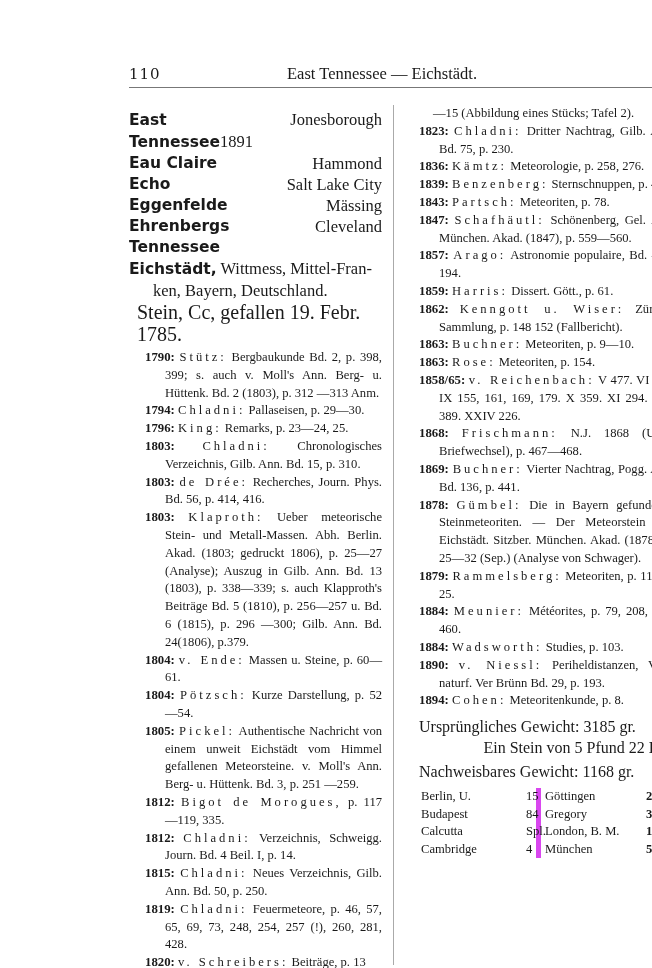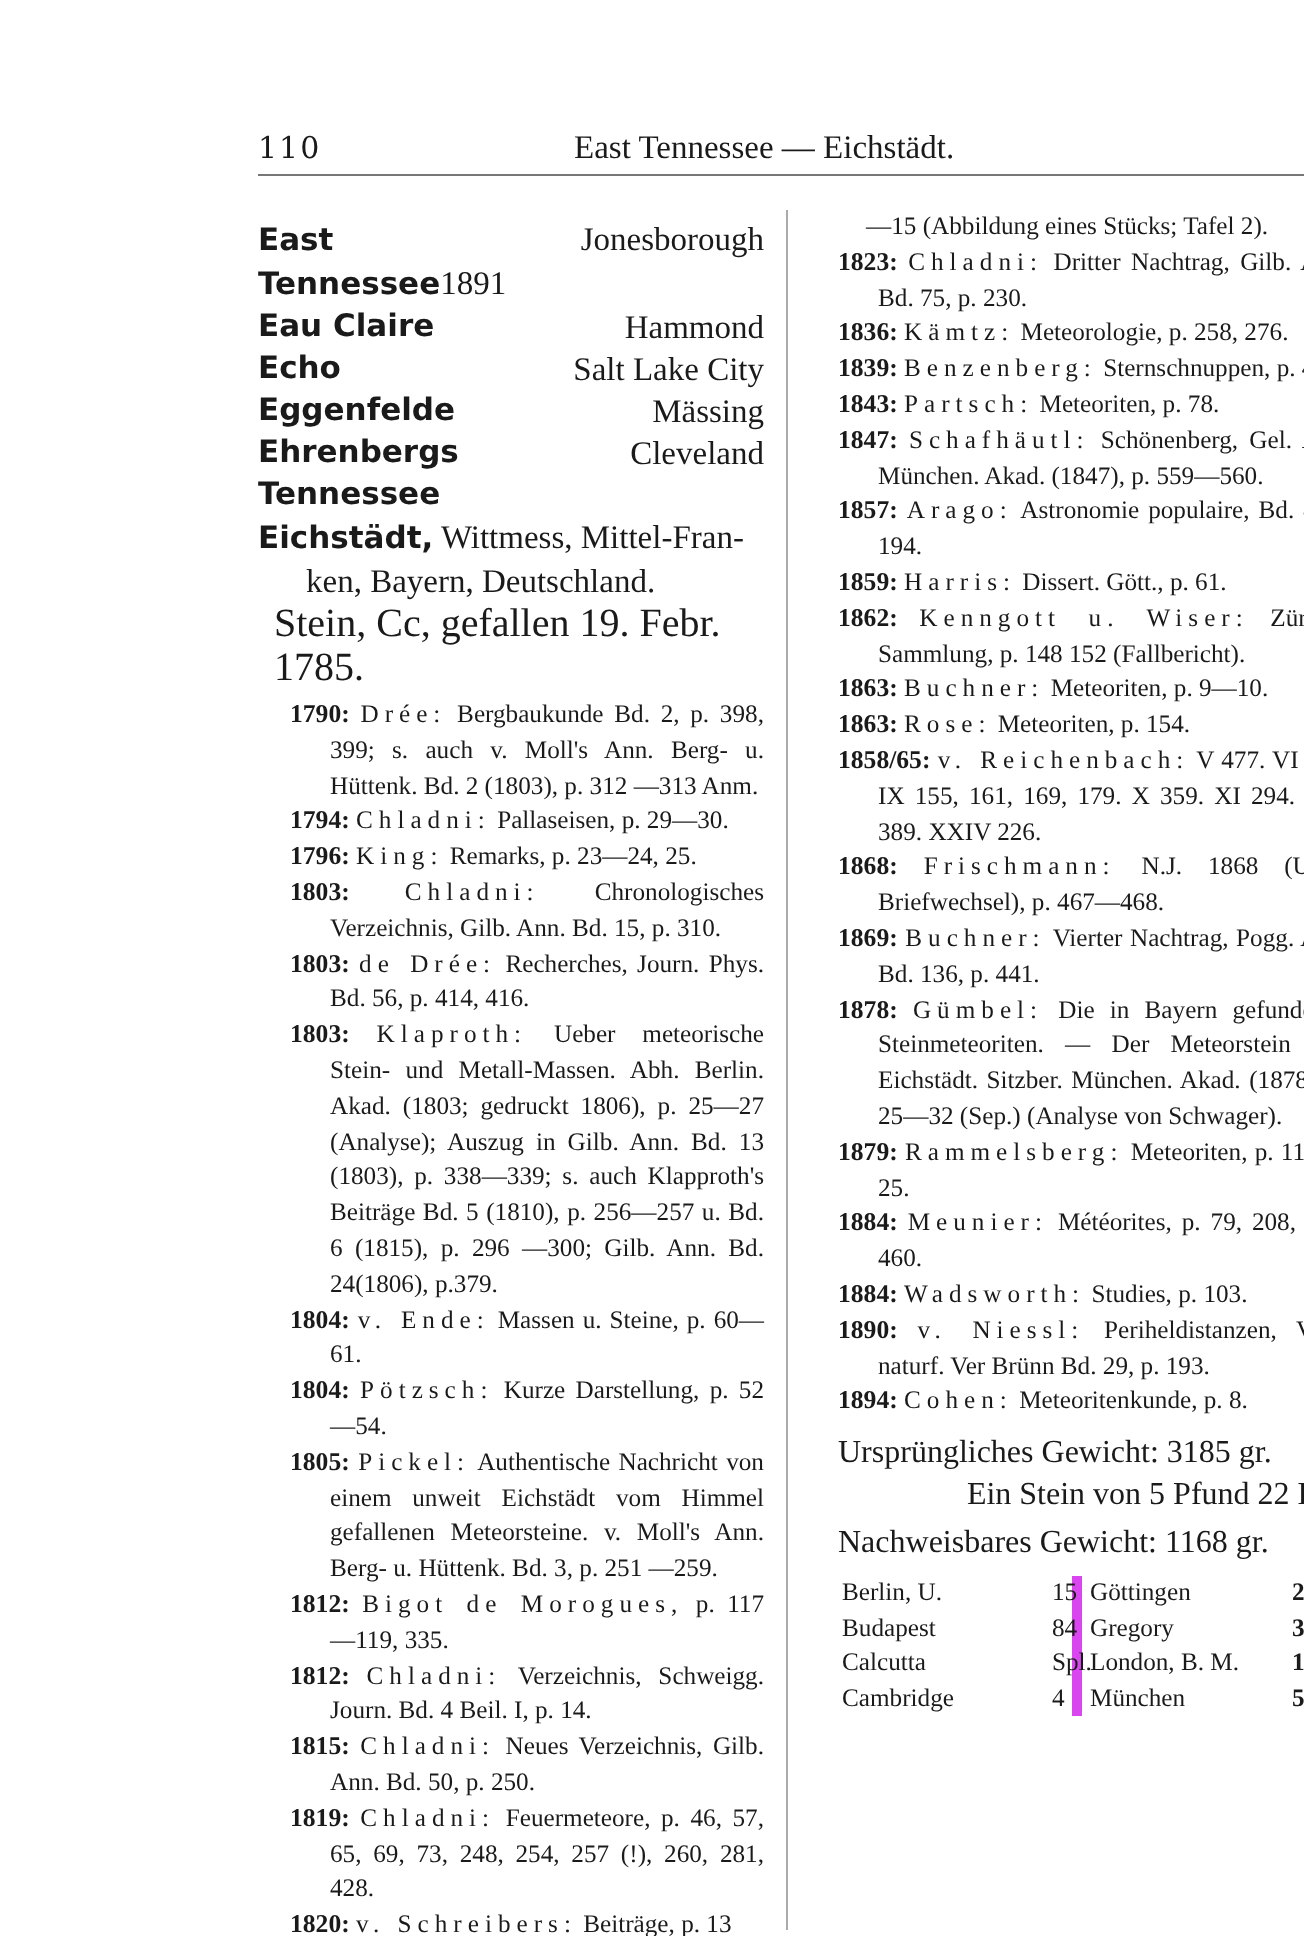--- a/index.html
+++ b/index.html
@@ -69,21 +69,21 @@
       <span class="nm">Ehrenbergs Tennessee</span>
       <span>Cleveland</span>
     </div>
     <div class="eich">
       <span class="nm">Eichstädt,</span>
       <span>Wittmess, Mittel-Fran-</span>
     </div>
     <div class="eich indent1">ken, Bayern, Deutschland.</div>
     <div class="stein">Stein, Cc, gefallen 19. Febr. 1785.</div>
 
-    <div class="ref"><span class="yr">1790:</span> <span class="au">Drée:</span> <span>Bergbaukunde Bd. 2, p. 398, 399; s. auch v. Moll's Ann. Berg- u. Hüttenk. Bd. 2 (1803), p. 312 —313 Anm.</span></div>
+    <div class="ref"><span class="yr">1790:</span> <span class="au">Stütz:</span> <span>Bergbaukunde Bd. 2, p. 398, 399; s. auch v. Moll's Ann. Berg- u. Hüttenk. Bd. 2 (1803), p. 312 —313 Anm.</span></div>
     <div class="ref"><span class="yr">1794:</span> <span class="au">Chladni:</span> <span>Pallaseisen, p. 29—30.</span></div>
     <div class="ref"><span class="yr">1796:</span> <span class="au">King:</span> <span>Remarks, p. 23—24, 25.</span></div>
     <div class="ref"><span class="yr">1803:</span> <span class="au">Chladni:</span> <span>Chronologisches Verzeichnis, Gilb. Ann. Bd. 15, p. 310.</span></div>
     <div class="ref"><span class="yr">1803:</span> <span class="au">de Drée:</span> <span>Recherches, Journ. Phys. Bd. 56, p. 414, 416.</span></div>
     <div class="ref"><span class="yr">1803:</span> <span class="au">Klaproth:</span> <span>Ueber meteorische Stein- und Metall-Massen. Abh. Berlin. Akad. (1803; gedruckt 1806), p. 25—27 (Analyse); Auszug in Gilb. Ann. Bd. 13 (1803), p. 338—339; s. auch Klapproth's Beiträge Bd. 5 (1810), p. 256—257 u. Bd. 6 (1815), p. 296 —300; Gilb. Ann. Bd. 24(1806), p.379.</span></div>
     <div class="ref"><span class="yr">1804:</span> <span class="au">v. Ende:</span> <span>Massen u. Steine, p. 60—61.</span></div>
     <div class="ref"><span class="yr">1804:</span> <span class="au">Pötzsch:</span> <span>Kurze Darstellung, p. 52—54.</span></div>
     <div class="ref"><span class="yr">1805:</span> <span class="au">Pickel:</span> <span>Authentische Nachricht von einem unweit Eichstädt vom Himmel gefallenen Meteorsteine. v. Moll's Ann. Berg- u. Hüttenk. Bd. 3, p. 251 —259.</span></div>
     <div class="ref"><span class="yr">1812:</span> <span class="au">Bigot de Morogues,</span> <span>p. 117 —119, 335.</span></div>
     <div class="ref"><span class="yr">1812:</span> <span class="au">Chladni:</span> <span>Verzeichnis, Schweigg. Journ. Bd. 4 Beil. I, p. 14.</span></div>

